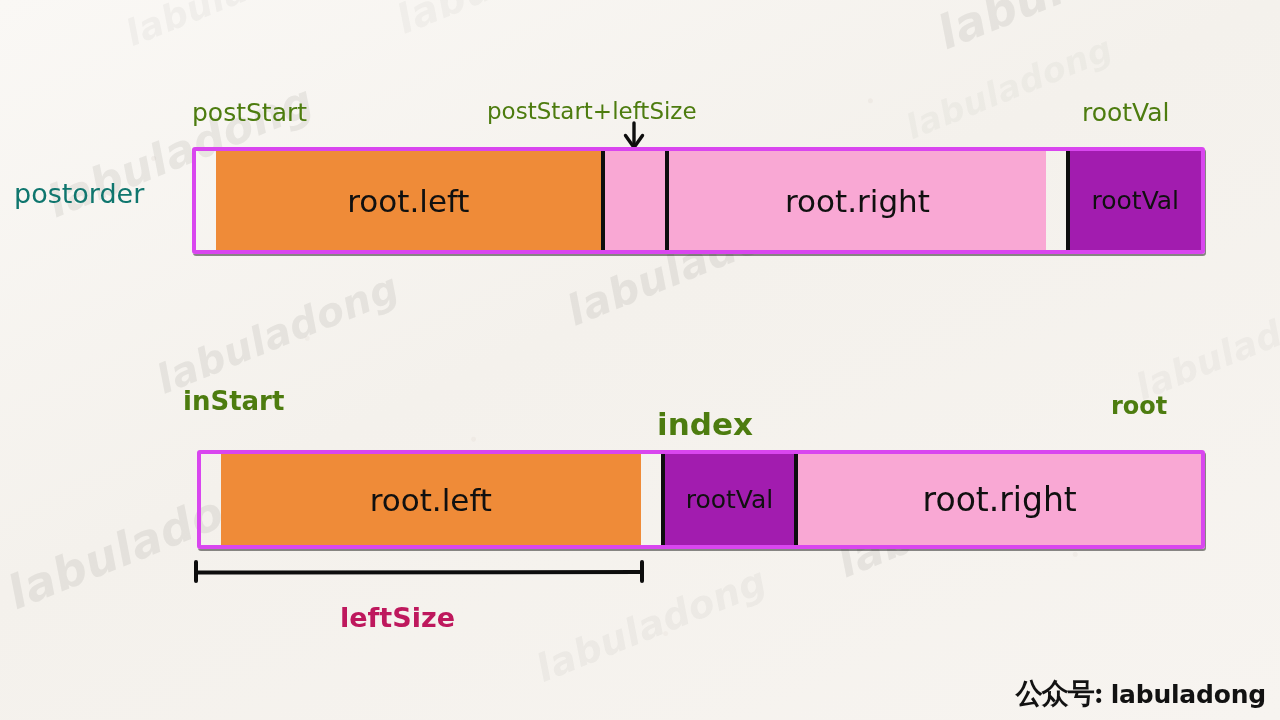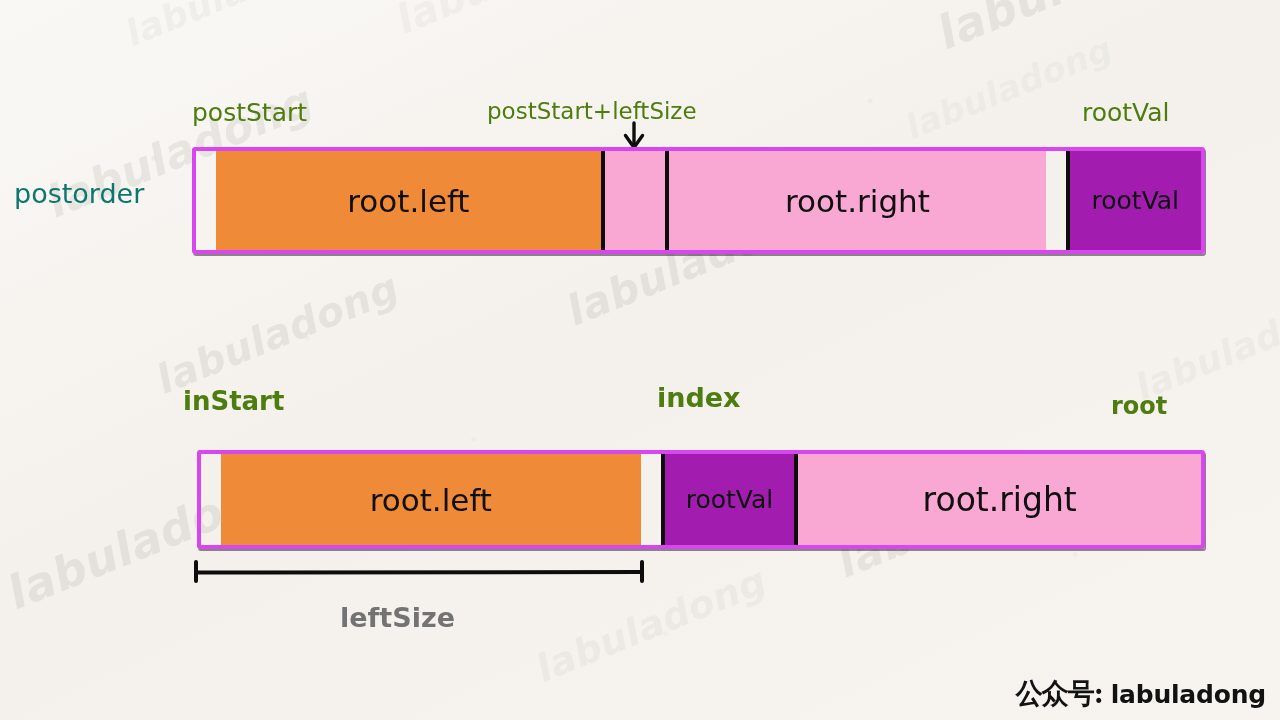--- a/index.html
+++ b/index.html
@@ -101,29 +101,29 @@
     font-family: "DejaVu Sans", sans-serif;
     color: #4d7c0f;
     white-space: nowrap;
   }
 
   #mk-poststart   { left: 192px; top: 98px;  font-size: 25px; font-weight: 400; }
   #mk-postmid     { left: 487px; top: 98px;  font-size: 23px; font-weight: 400; }
   #mk-postend     { left: 1082px; top: 98px; font-size: 25px; font-weight: 400; }
 
   #mk-instart     { left: 183px; top: 386px;  font-size: 26px; font-weight: 700; }
-  #mk-index       { left: 657px; top: 382px;  font-size: 27px; font-weight: 700; }
+  #mk-index       { left: 657px; top: 406px;  font-size: 31px; font-weight: 700; }
   #mk-inend       { left: 1111px; top: 392px; font-size: 24px; font-weight: 700; }
 
   
   #leftsize-label {
     position: absolute;
     left: 340px; top: 602px;
     font-size: 27px; font-weight: 700;
-    color: #737373;
+    color: #be185d;
     font-family: "DejaVu Sans", sans-serif;
   }
 
   
   #signature {
     position: absolute;
     right: 14px; bottom: 8px;
     display: flex;
     align-items: center;
     gap: 8px;

